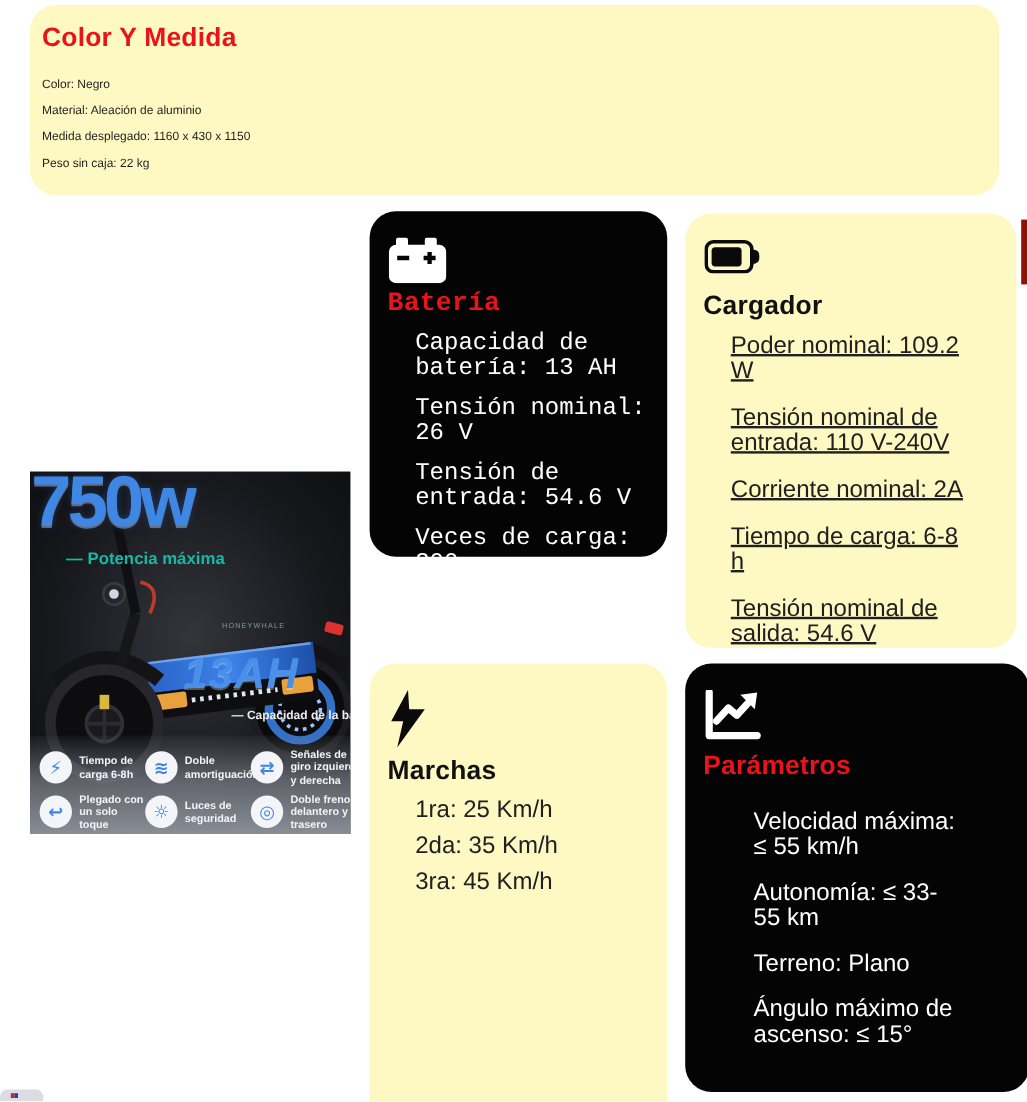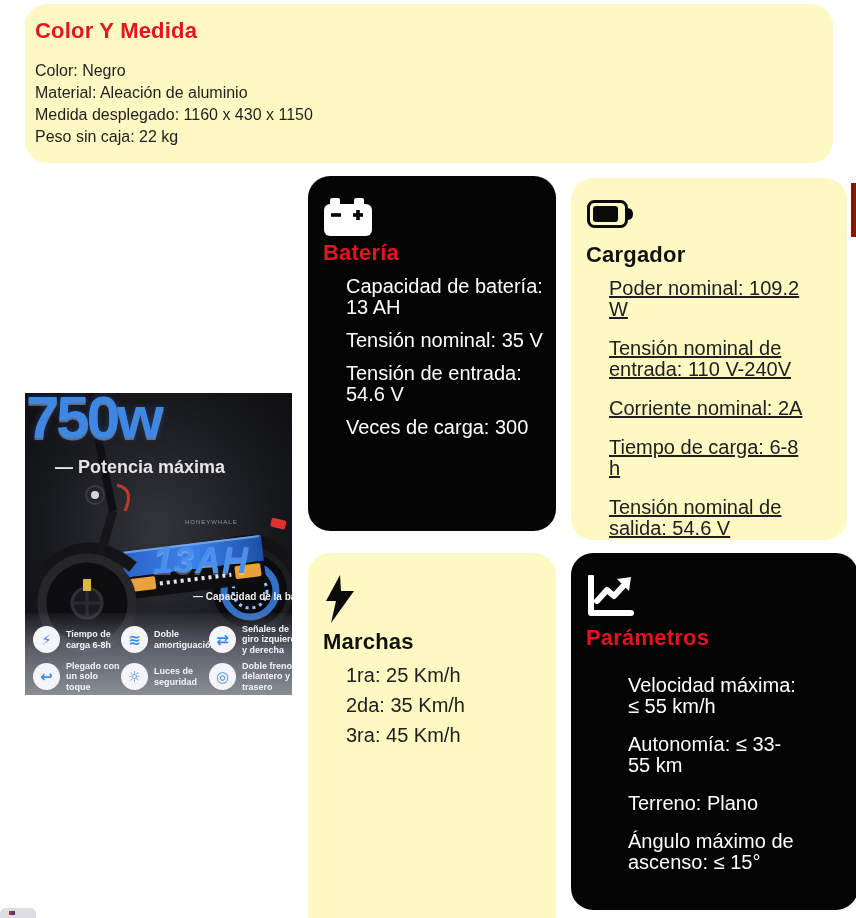--- a/index.html
+++ b/index.html
@@ -6,25 +6,25 @@
   body{font-family:"Liberation Sans","DejaVu Sans",sans-serif;background:#ffffff;}
   #page{position:relative;width:856px;height:918px;background:#ffffff;overflow:hidden;}
 
   .card{position:absolute;border-radius:22px;box-sizing:border-box;}
   .card.light{background:#fef9c3;color:#222222;}
   .card.dark{background:#040404;color:#ffffff;}
 
   
   #card-colormedida{left:25px;top:4px;width:808px;height:159px;padding:14px 24px 0 10px;}
   #card-colormedida .card-title{margin:0 0 16px 0;font-size:22px;font-weight:800;color:#e8131d;letter-spacing:.2px;}
-  #card-colormedida .spec-line{font-size:16px;line-height:22px;color:#1f1f1f;font-weight:500;}
+  #card-colormedida .spec-line{font-size:10px;line-height:22px;color:#1f1f1f;font-weight:500;}
 
   
   .spec-card{width:248px;}
-  #card-bateria{left:308px;top:176px;height:355px;}
+  #card-bateria{left:308px;top:176px;height:288px;font-family:Liberation Mono, monospace;}
   #card-marchas{left:308px;top:553px;height:416px;}
   #card-cargador{left:571px;top:178px;width:276px;height:362px;}
   #card-parametros{left:571px;top:553px;width:287px;height:357px;}
 
   .spec-card .icon-wrap{position:absolute;left:16px;top:22px;width:50px;height:40px;}
   .spec-card .spec-title{position:absolute;left:15px;top:64px;font-size:22px;font-weight:800;letter-spacing:.2px;}
   .spec-title.red{color:#e8131d;}
   .spec-title.dark-text{color:#111111;}
   .spec-list{position:absolute;left:38px;top:100px;margin:0;padding:0;list-style:none;width:198px;}
   .spec-list li{font-size:20px;line-height:21px;font-weight:500;}
@@ -34,21 +34,21 @@
   #card-marchas .spec-list{top:103px;}
   #card-marchas .spec-list li{color:#202020;margin-bottom:9px;}
   #card-parametros .spec-list{left:57px;top:122px;width:172px;}
   #card-parametros .spec-list li{margin-bottom:17px;}
 
   
   #product-image{position:absolute;left:25px;top:393px;width:267px;height:302px;overflow:hidden;background:#101013;}
   #product-image svg{position:absolute;left:0;top:0;}
   .img-750{position:absolute;left:1px;top:-10px;font-size:60px;font-weight:800;color:#3f87e5;letter-spacing:-3px;
            text-shadow:0 2px 0 rgba(240,246,255,.35), 0 0 6px rgba(40,90,180,.5);}
-  .img-power-caption{position:absolute;left:30px;top:64px;font-size:18px;font-weight:600;color:#e5e5e5;}
+  .img-power-caption{position:absolute;left:30px;top:64px;font-size:14px;font-weight:600;color:#14b8a6;}
   .img-13ah{position:absolute;left:128px;top:147px;font-size:36px;font-weight:800;font-style:italic;color:#4a90ea;
             letter-spacing:1px;text-shadow:0 2px 0 rgba(240,246,255,.3);}
   .img-bat-caption{position:absolute;left:168px;top:198px;font-size:10px;font-weight:600;color:#eeeeee;white-space:nowrap;}
   .deck-label{position:absolute;left:160px;top:126px;font-size:6px;color:#cfe0ff;opacity:.55;letter-spacing:1px;}
 
   .features{position:absolute;left:0;right:0;bottom:0;height:82px;box-sizing:border-box;
             padding:8px 0 0 8px;display:grid;grid-template-columns:88px 88px 110px;grid-auto-rows:37px;
             background:linear-gradient(180deg, rgba(110,115,125,.08) 0%, rgba(138,143,153,.62) 45%, rgba(158,163,172,.85) 100%);}
   .feat{display:flex;align-items:center;gap:6px;}
   .feat-circle{width:27px;height:27px;border-radius:50%;background:#f3f5f9;color:#3f87e5;display:flex;
@@ -161,21 +161,21 @@
         <rect x="30" y="0" width="10" height="8" rx="2" fill="#ffffff"></rect>
         <rect x="0" y="6" width="48" height="32" rx="6" fill="#ffffff"></rect>
         <line x1="7" y1="17" x2="17" y2="17" stroke="#040404" stroke-width="3.6"></line>
         <line x1="29" y1="17" x2="39" y2="17" stroke="#040404" stroke-width="3.6"></line>
         <line x1="34" y1="12" x2="34" y2="22" stroke="#040404" stroke-width="3.6"></line>
       </svg>
     </span>
     <div class="spec-title red">Batería</div>
     <ul class="spec-list gap-md">
       <li>Capacidad de batería: 13 AH</li>
-      <li>Tensión nominal: 35 V</li>
+      <li>Tensión nominal: 26 V</li>
       <li>Tensión de entrada: 54.6 V</li>
       <li>Veces de carga: 300</li>
     </ul>
   </div>
 
   <div class="card light spec-card" id="card-cargador">
     <span class="icon-wrap">
       <svg width="46" height="28" viewBox="0 0 46 28">
         <rect x="1.5" y="1.5" width="38" height="25" rx="6" fill="none" stroke="#0a0a0a" stroke-width="3"></rect>
         <rect x="6" y="6" width="25" height="16" rx="3" fill="#0a0a0a"></rect>

